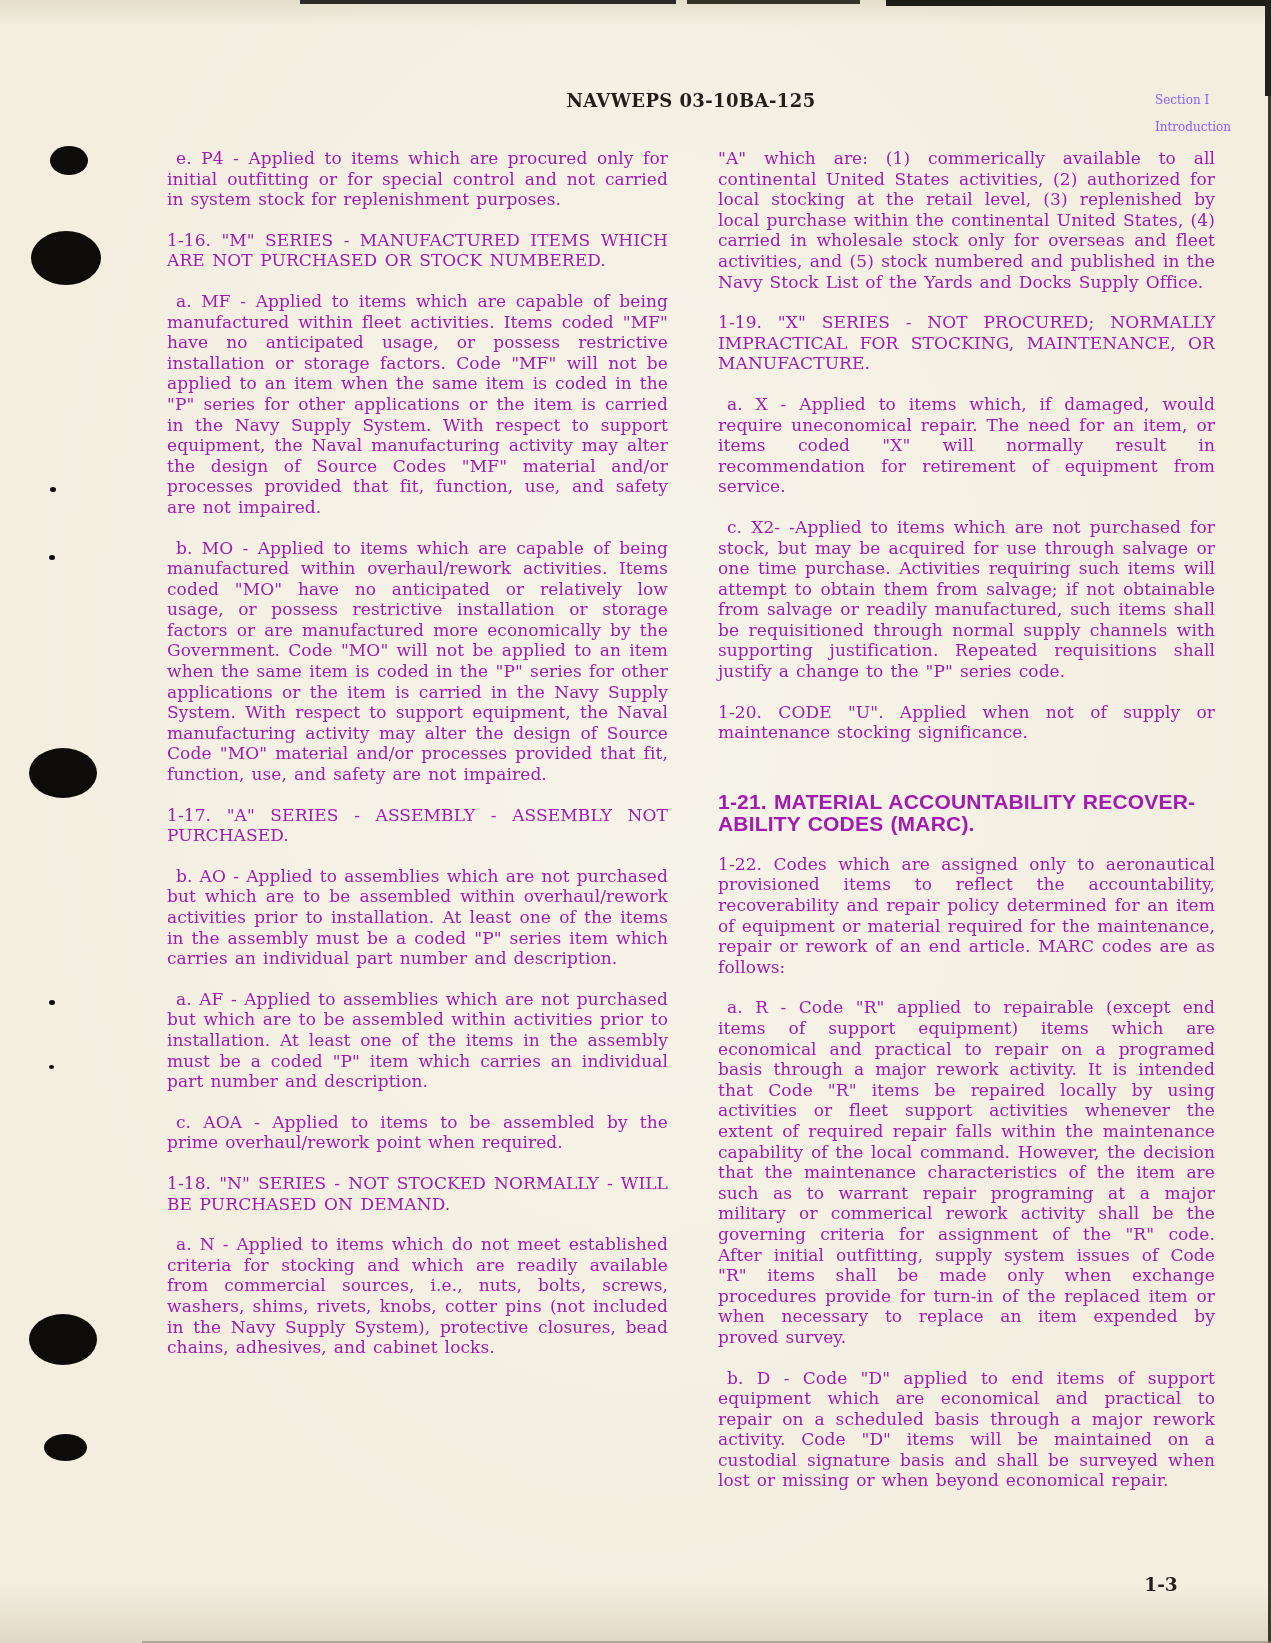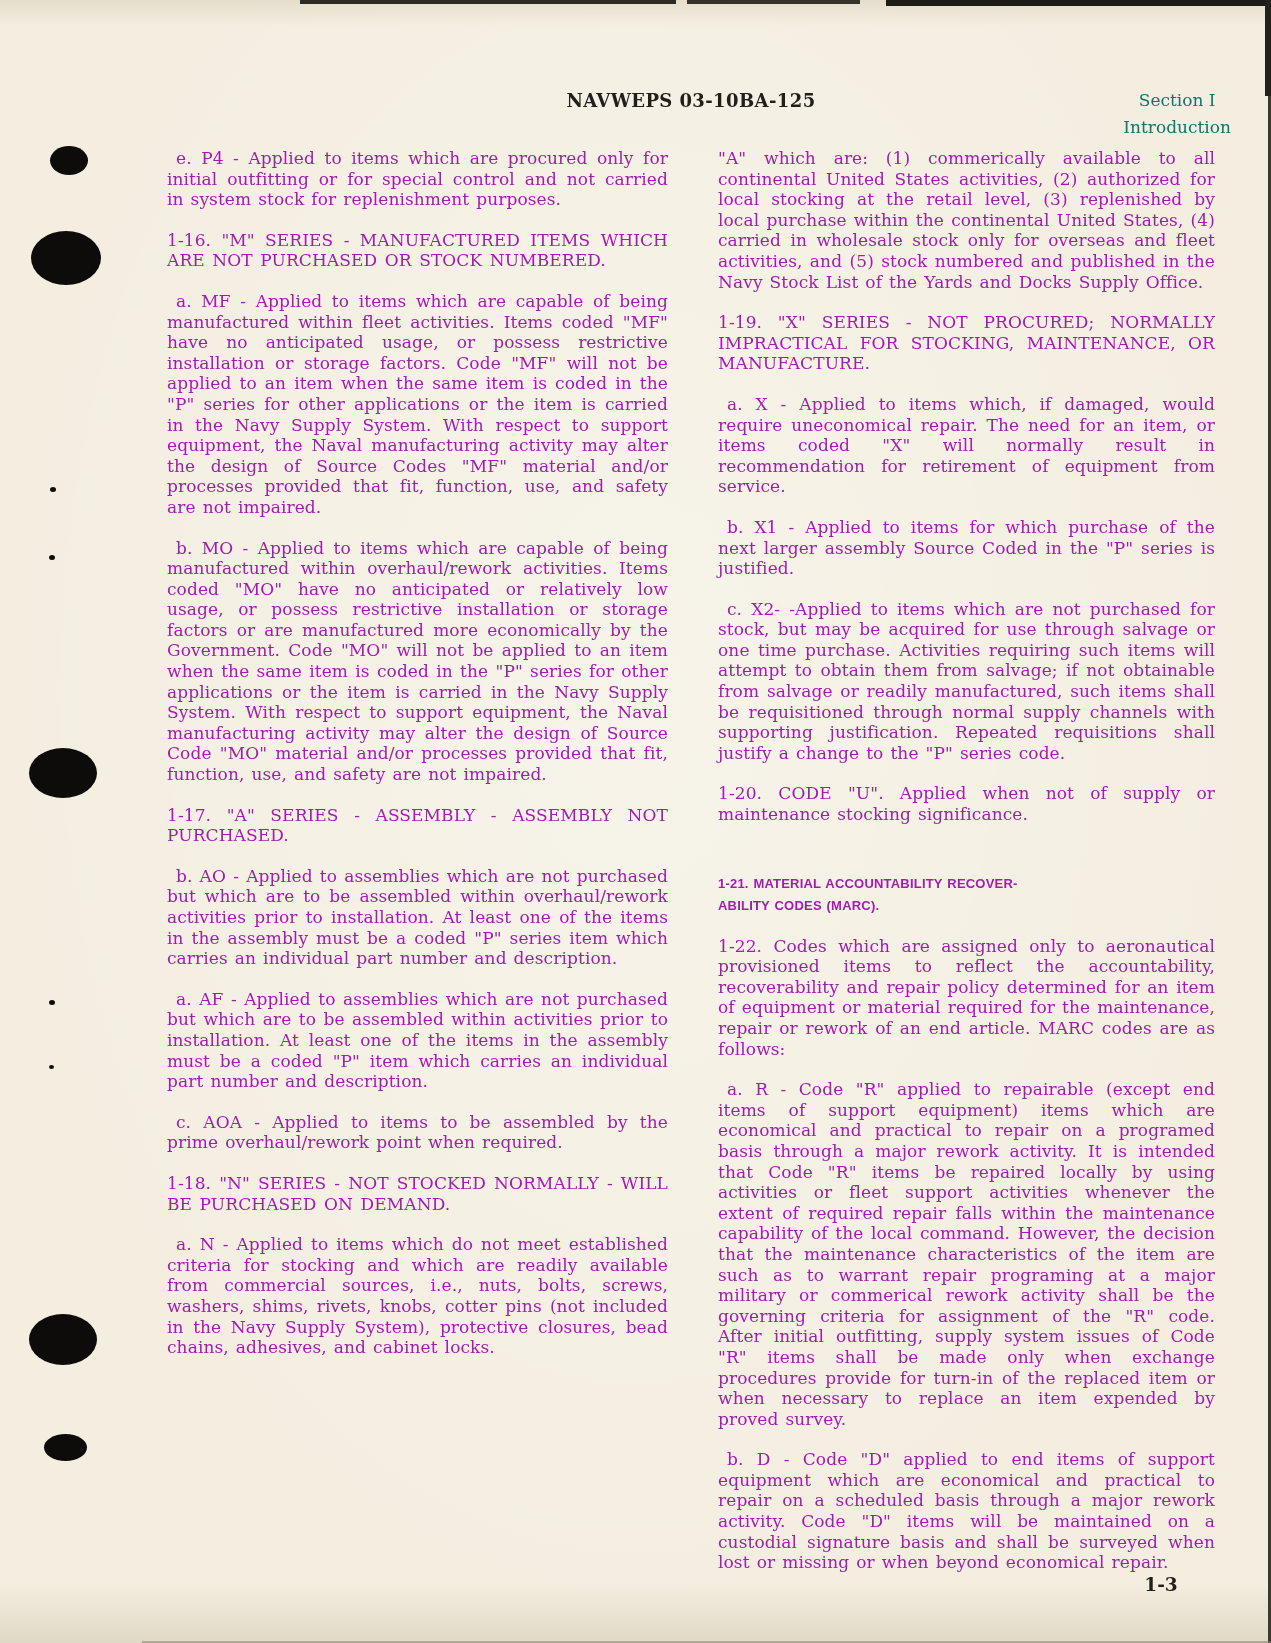--- a/index.html
+++ b/index.html
@@ -31,33 +31,33 @@
   .p3{left:50px;top:487px;width:6px;height:5px;}
   .p4{left:49px;top:555px;width:6px;height:5px;}
   .p5{left:29px;top:748px;width:68px;height:50px;}
   .p6{left:49px;top:1000px;width:6px;height:5px;}
   .p7{left:49px;top:1065px;width:5px;height:4px;}
   .p8{left:29px;top:1314px;width:68px;height:51px;}
   .p9{left:44px;top:1434px;width:43px;height:27px;}
   
   .doc-number{position:absolute;top:90px;left:167px;width:1048px;text-align:center;
     font-weight:bold;font-size:18px;line-height:22px;letter-spacing:.4px;color:#221e19;}
-  .section-block{position:absolute;top:87px;right:40px;text-align:center;
-    font-size:17px;line-height:27px;color:#0f766e;}
+  .section-block{position:absolute;top:87px;right:40px;text-align:left;
+    font-size:12px;line-height:27px;color:#8b5cf6;}
   .section-block span{display:block;}
   
   .col{position:absolute;top:148px;color:#a21caf;}
   .col-left{left:167px;width:501px;}
   .col-right{left:718px;width:497px;}
   p.para{margin:0 0 20px 0;font-size:17px;line-height:20.6px;text-align:justify;
     letter-spacing:.1px;word-spacing:1.5px;}
   p.para.indent{text-indent:9px;}
   p.heading{word-spacing:2px;}
   p.heading-sans{font-family:"Liberation Sans", sans-serif;font-weight:bold;
-    font-size:13px;line-height:22.5px;letter-spacing:.2px;word-spacing:1px;margin-bottom:18px;margin-top:48px;}
+    font-size:21px;line-height:22.5px;letter-spacing:.2px;word-spacing:1px;margin-bottom:18px;margin-top:48px;}
   .hline{display:block;}
   
   .page-number{position:absolute;top:1574px;left:1128px;width:66px;text-align:center;
     font-weight:bold;font-size:18.5px;color:#221e19;}
 </style>
 </head>
 <body>
 
 <div id="page">
 
@@ -95,21 +95,20 @@
       <p class="para body indent">b. AO - Applied to assemblies which are not purchased but which are to be assembled within overhaul/rework activities prior to installation. At least one of the items in the assembly must be a coded "P" series item which carries an individual part number and description.</p>
       <p class="para body indent">a. AF - Applied to assemblies which are not purchased but which are to be assembled within activities prior to installation. At least one of the items in the assembly must be a coded "P" item which carries an individual part number and description.</p>
       <p class="para body indent">c. AOA - Applied to items to be assembled by the prime overhaul/rework point when required.</p>
       <p class="para heading">1-18. "N" SERIES - NOT STOCKED NORMALLY - WILL BE PURCHASED ON DEMAND.</p>
       <p class="para body indent">a. N - Applied to items which do not meet established criteria for stocking and which are readily available from commercial sources, i.e., nuts, bolts, screws, washers, shims, rivets, knobs, cotter pins (not included in the Navy Supply System), protective closures, bead chains, adhesives, and cabinet locks.</p>
     </div>
   <div class="col col-right">
       <p class="para body">"A" which are: (1) commerically available to all continental United States activities, (2) authorized for local stocking at the retail level, (3) replenished by local purchase within the continental United States, (4) carried in wholesale stock only for overseas and fleet activities, and (5) stock numbered and published in the Navy Stock List of the Yards and Docks Supply Office.</p>
       <p class="para heading">1-19. "X" SERIES - NOT PROCURED; NORMALLY IMPRACTICAL FOR STOCKING, MAINTENANCE, OR MANUFACTURE.</p>
       <p class="para body indent">a. X - Applied to items which, if damaged, would require uneconomical repair. The need for an item, or items coded "X" will normally result in recommendation for retirement of equipment from service.</p>
-      <p class="para body indent">b. X1 - Applied to items for which purchase of the next larger assembly Source Coded in the "P" series is justified.</p>
       <p class="para body indent">c. X2- -Applied to items which are not purchased for stock, but may be acquired for use through salvage or one time purchase. Activities requiring such items will attempt to obtain them from salvage; if not obtainable from salvage or readily manufactured, such items shall be requisitioned through normal supply channels with supporting justification. Repeated requisitions shall justify a change to the "P" series code.</p>
       <p class="para body">1-20. CODE "U". Applied when not of supply or maintenance stocking significance.</p>
       <p class="para heading-sans">
         <span class="hline">1-21. MATERIAL ACCOUNTABILITY RECOVER-</span>
         <span class="hline">ABILITY CODES (MARC).</span>
       </p>
       <p class="para body">1-22. Codes which are assigned only to aeronautical provisioned items to reflect the accountability, recoverability and repair policy determined for an item of equipment or material required for the maintenance, repair or rework of an end article. MARC codes are as follows:</p>
       <p class="para body indent">a. R - Code "R" applied to repairable (except end items of support equipment) items which are economical and practical to repair on a programed basis through a major rework activity. It is intended that Code "R" items be repaired locally by using activities or fleet support activities whenever the extent of required repair falls within the maintenance capability of the local command. However, the decision that the maintenance characteristics of the item are such as to warrant repair programing at a major military or commerical rework activity shall be the governing criteria for assignment of the "R" code. After initial outfitting, supply system issues of Code "R" items shall be made only when exchange procedures provide for turn-in of the replaced item or when necessary to replace an item expended by proved survey.</p>
       <p class="para body indent">b. D - Code "D" applied to end items of support equipment which are economical and practical to repair on a scheduled basis through a major rework activity. Code "D" items will be maintained on a custodial signature basis and shall be surveyed when lost or missing or when beyond economical repair.</p>
     </div>

